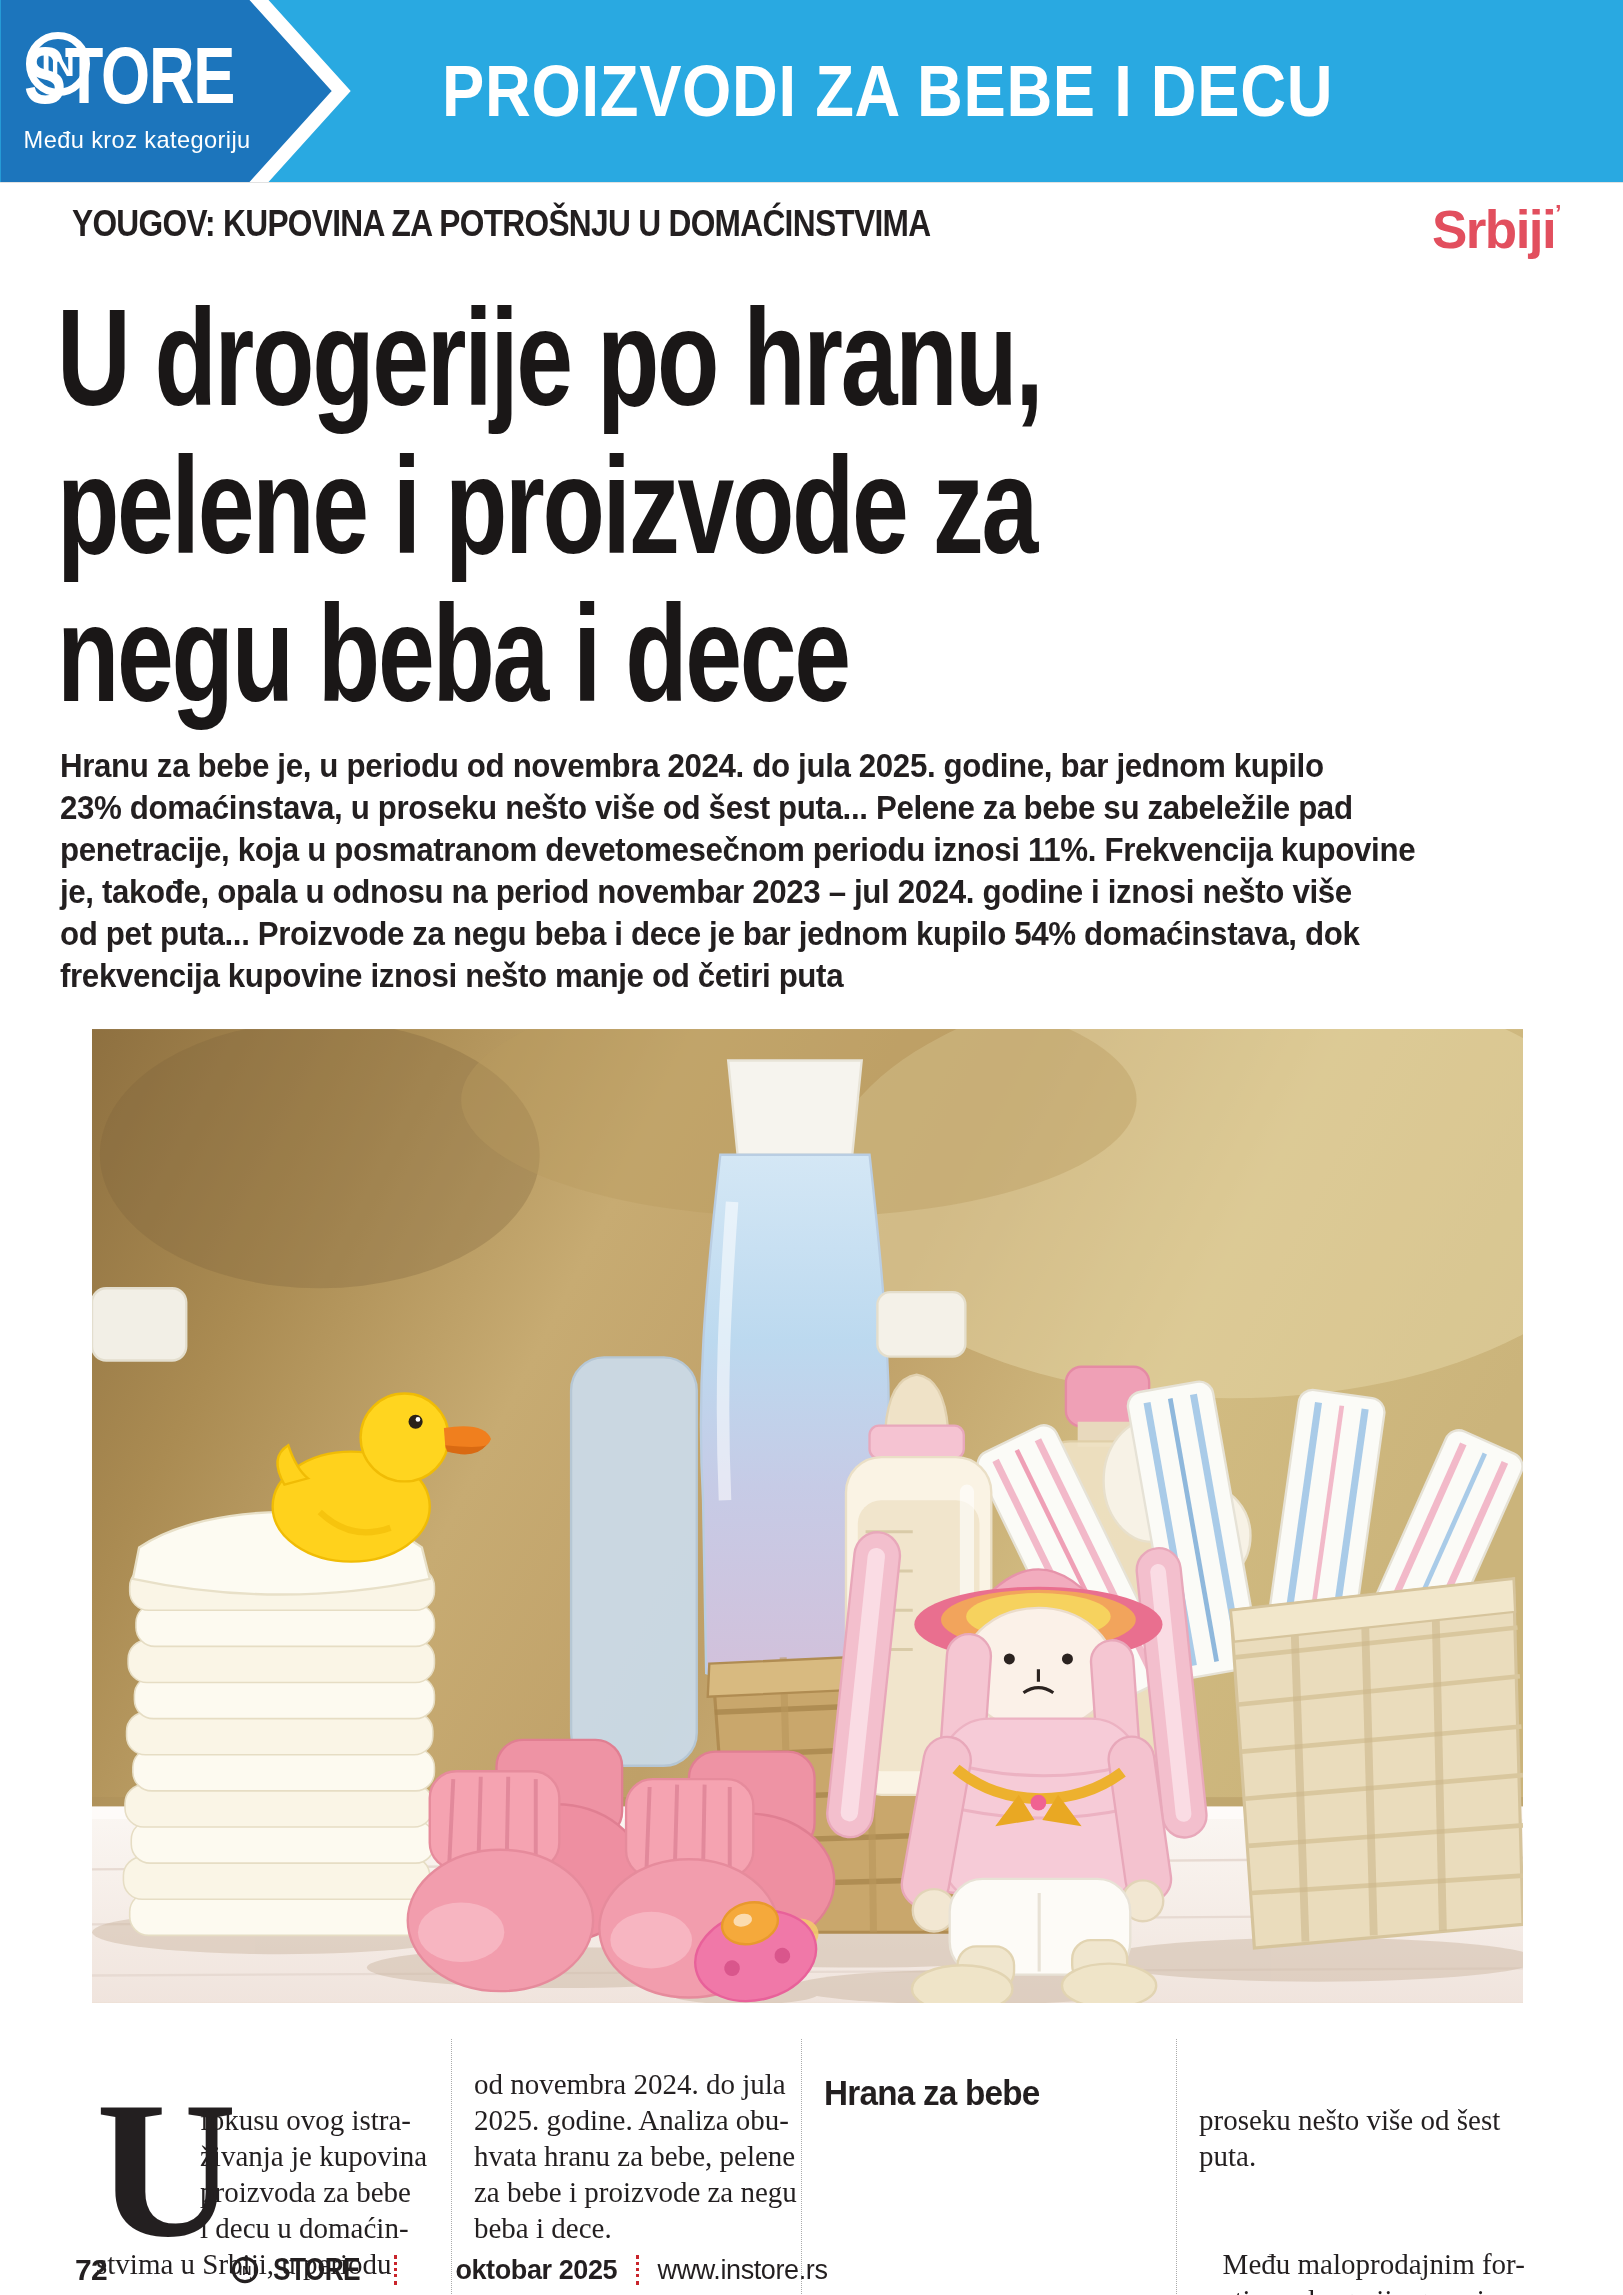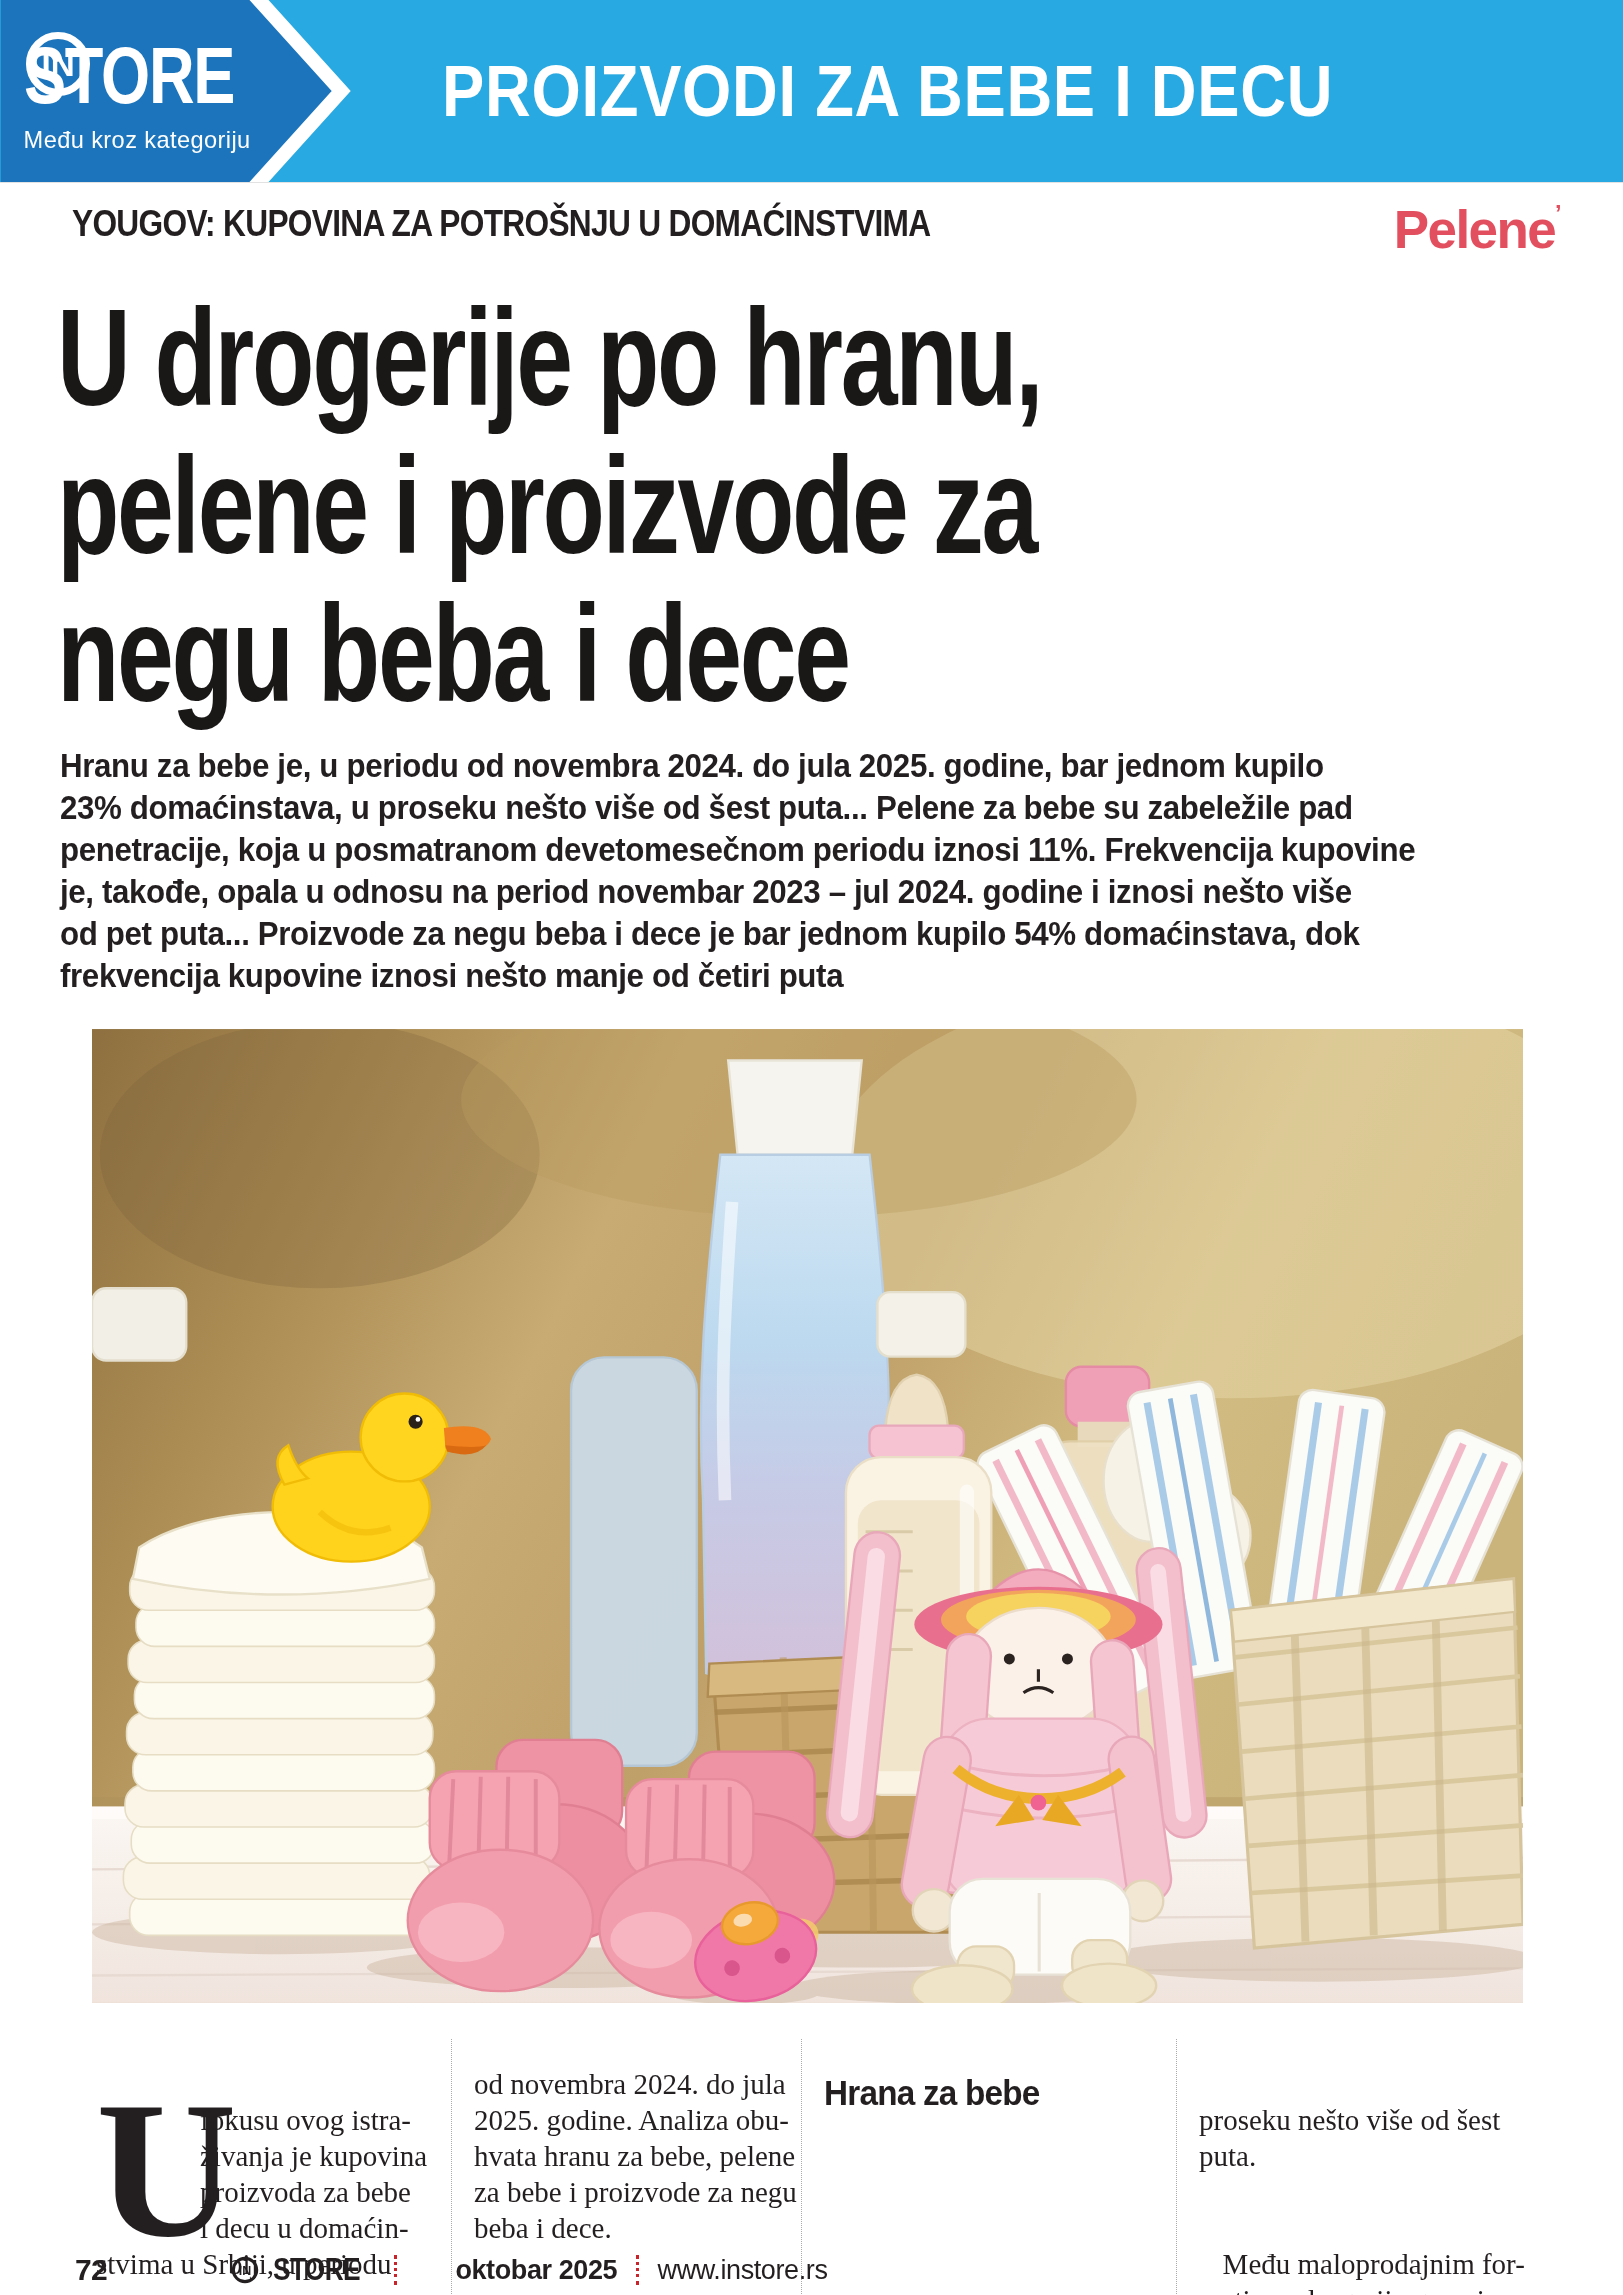--- a/index.html
+++ b/index.html
@@ -76,21 +76,21 @@
       </div>
       <div class="tagline">Među kroz kategoriju</div>
     </div>
     <div class="header-title">
       <span>PROIZVODI ZA BEBE I DECU</span>
     </div>
   </div>
 
   <div class="kicker-row">
     <div class="kicker">YOUGOV: KUPOVINA ZA POTROŠNJU U DOMAĆINSTVIMA</div>
-    <div class="yougov"><span>Pelene</span><span class="tick">’</span></div>
+    <div class="yougov"><span>Srbiji</span><span class="tick">’</span></div>
   </div>
 
   <h1 class="headline">U drogerije po hranu,
 pelene i proizvode za
 negu beba i dece</h1>
 
   <p class="lead">Hranu za bebe je, u periodu od novembra 2024. do jula 2025. godine, bar jednom kupilo
 23% domaćinstava, u proseku nešto više od šest puta... Pelene za bebe su zabeležile pad
 penetracije, koja u posmatranom devetomesečnom periodu iznosi 11%. Frekvencija kupovine
 je, takođe, opala u odnosu na period novembar 2023 – jul 2024. godine i iznosi nešto više

